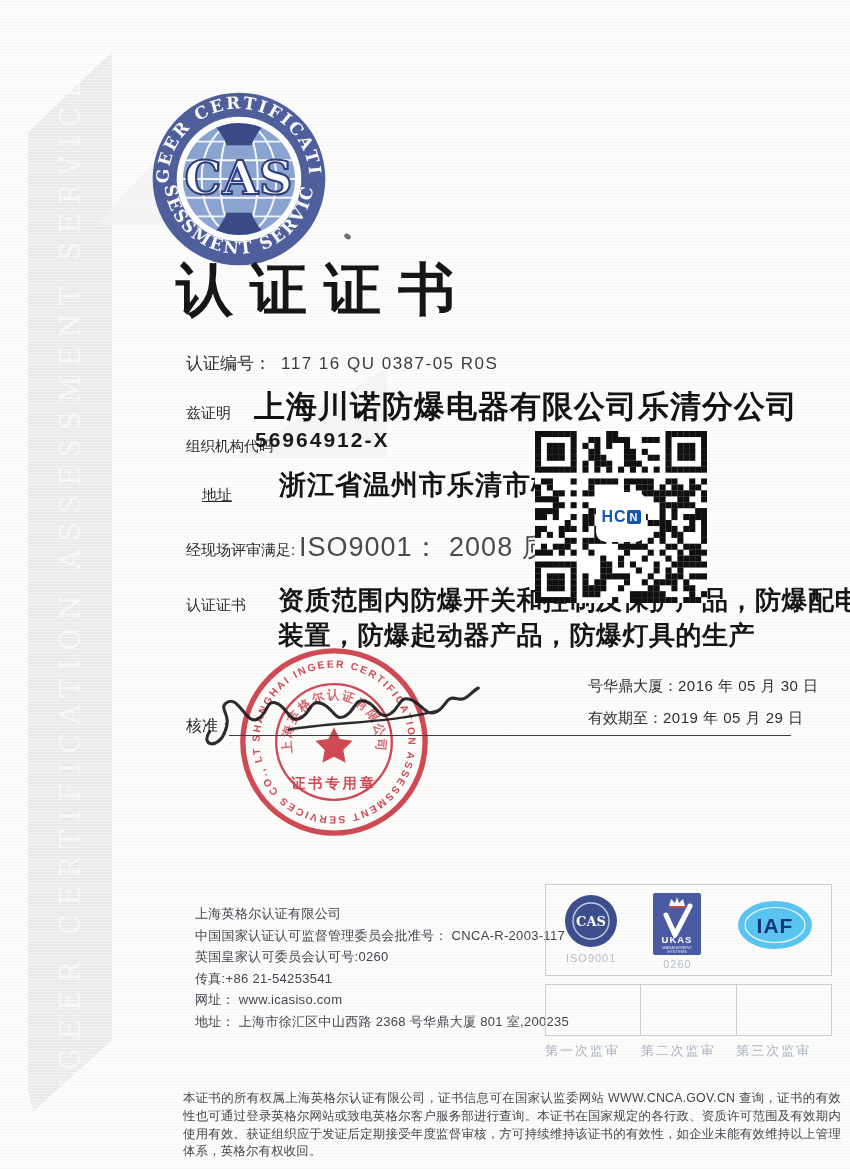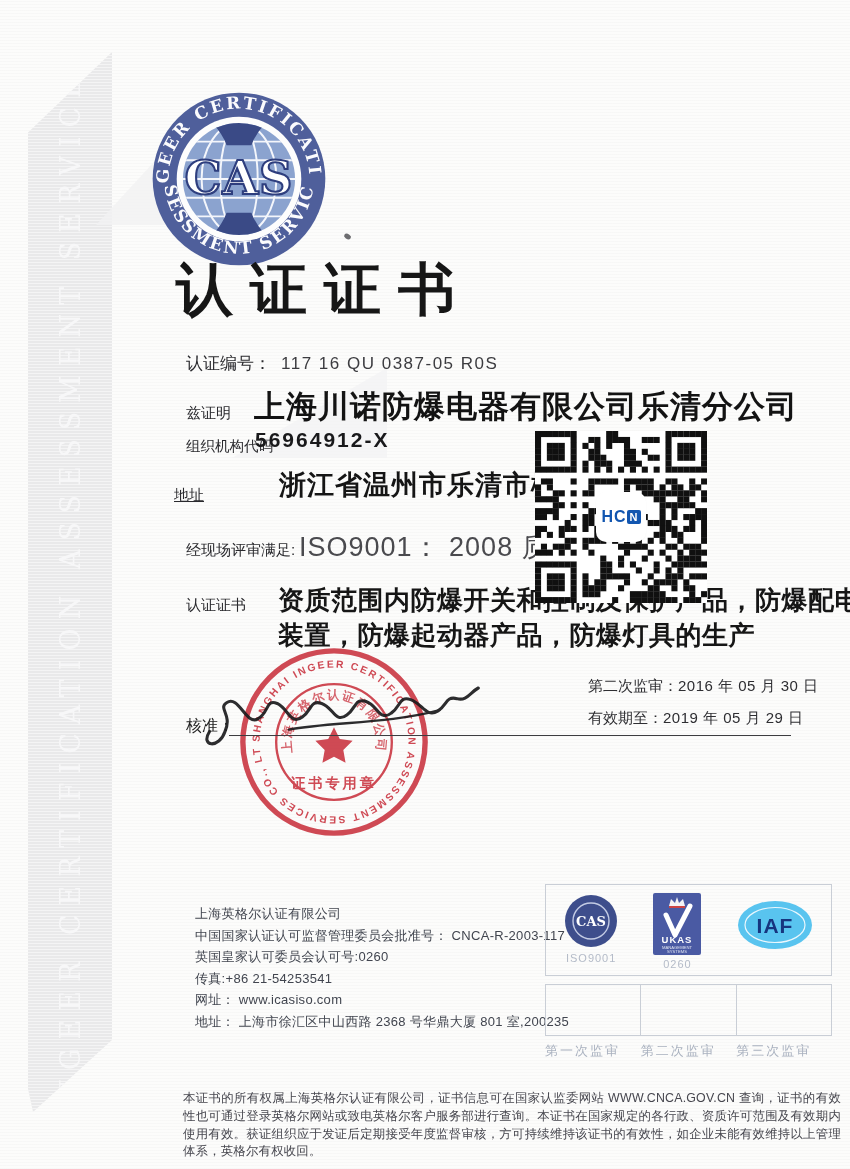--- a/index.html
+++ b/index.html
@@ -27,21 +27,21 @@
 
   .row-label{color:#2a2a2e;}
   .certno{position:absolute;left:186px;top:352px;font-size:17px;color:#36363a;}
   .certno .val{letter-spacing:1.5px;color:#3c3c40;margin-left:10px;}
 
   .lbl-certify{position:absolute;left:186px;top:404px;font-size:15px;}
   .company{position:absolute;left:254px;top:386px;font-size:31px;font-weight:800;color:#131313;letter-spacing:1px;white-space:nowrap;}
   .lbl-orgcode{position:absolute;left:186px;top:437px;font-size:14.5px;}
   .orgcode{position:absolute;left:255px;top:428px;font-size:21px;font-weight:800;letter-spacing:2px;color:#19191b;}
 
-  .lbl-addr{position:absolute;left:174px;top:486px;font-size:15px;text-decoration:underline;}
+  .lbl-addr{position:absolute;left:202px;top:486px;font-size:15px;text-decoration:underline;}
   .addr{position:absolute;left:279px;top:467px;font-size:27px;font-weight:800;color:#151515;letter-spacing:1px;white-space:nowrap;}
 
   .lbl-audit{position:absolute;left:186px;top:541px;font-size:15px;}
   .standard{position:absolute;left:299px;top:529px;font-size:27px;color:#4a4a4e;letter-spacing:1px;white-space:nowrap;}
 
   .lbl-scope{position:absolute;left:186px;top:596px;font-size:15px;}
   .scope{position:absolute;left:278px;top:583px;width:575px;font-size:26px;font-weight:800;color:#161616;line-height:35px;letter-spacing:.5px;}
   .scope div{white-space:nowrap;}
 
   .qr{position:absolute;left:535px;top:431px;width:172px;height:172px;background:#fff;z-index:5;}
@@ -557,21 +557,21 @@
 
   <svg class="signature" viewBox="0 0 300 90">
     <g fill="none" stroke="#1b1b1d" stroke-width="3.2" stroke-linecap="round" opacity="0.92">
       <path d="M14,60 C4,76 24,78 30,60 C38,42 22,36 32,30 C44,22 52,54 64,47 C76,40 72,26 84,31 C96,37 98,54 110,45 C120,38 118,27 130,31 C142,35 144,52 156,43 C166,36 164,25 176,29 C188,33 190,50 202,41 C212,34 210,23 222,27 C234,31 238,46 250,39 C260,33 258,23 270,26 C280,29 284,19 292,15"></path>
       <path d="M96,58 C140,50 200,52 252,38" stroke-width="2.4"></path>
     </g>
   </svg>
   <div class="lbl-approve">核准：</div>
 
   <div class="dates">
-    <div><span>第二次监审：</span><b>2016 年 05 月 30 日</b></div>
+    <div><span>号华鼎大厦：</span><b>2016 年 05 月 30 日</b></div>
     <div><span>有效期至：</span><b>2019 年 05 月 29 日</b></div>
   </div>
 
   <div class="issuer">
     <div>上海英格尔认证有限公司</div>
     <div>中国国家认证认可监督管理委员会批准号： CNCA-R-2003-117</div>
     <div>英国皇家认可委员会认可号:0260</div>
     <div>传真:+86 21-54253541</div>
     <div>网址： www.icasiso.com</div>
     <div>地址： 上海市徐汇区中山西路 2368 号华鼎大厦 801 室,200235</div>

